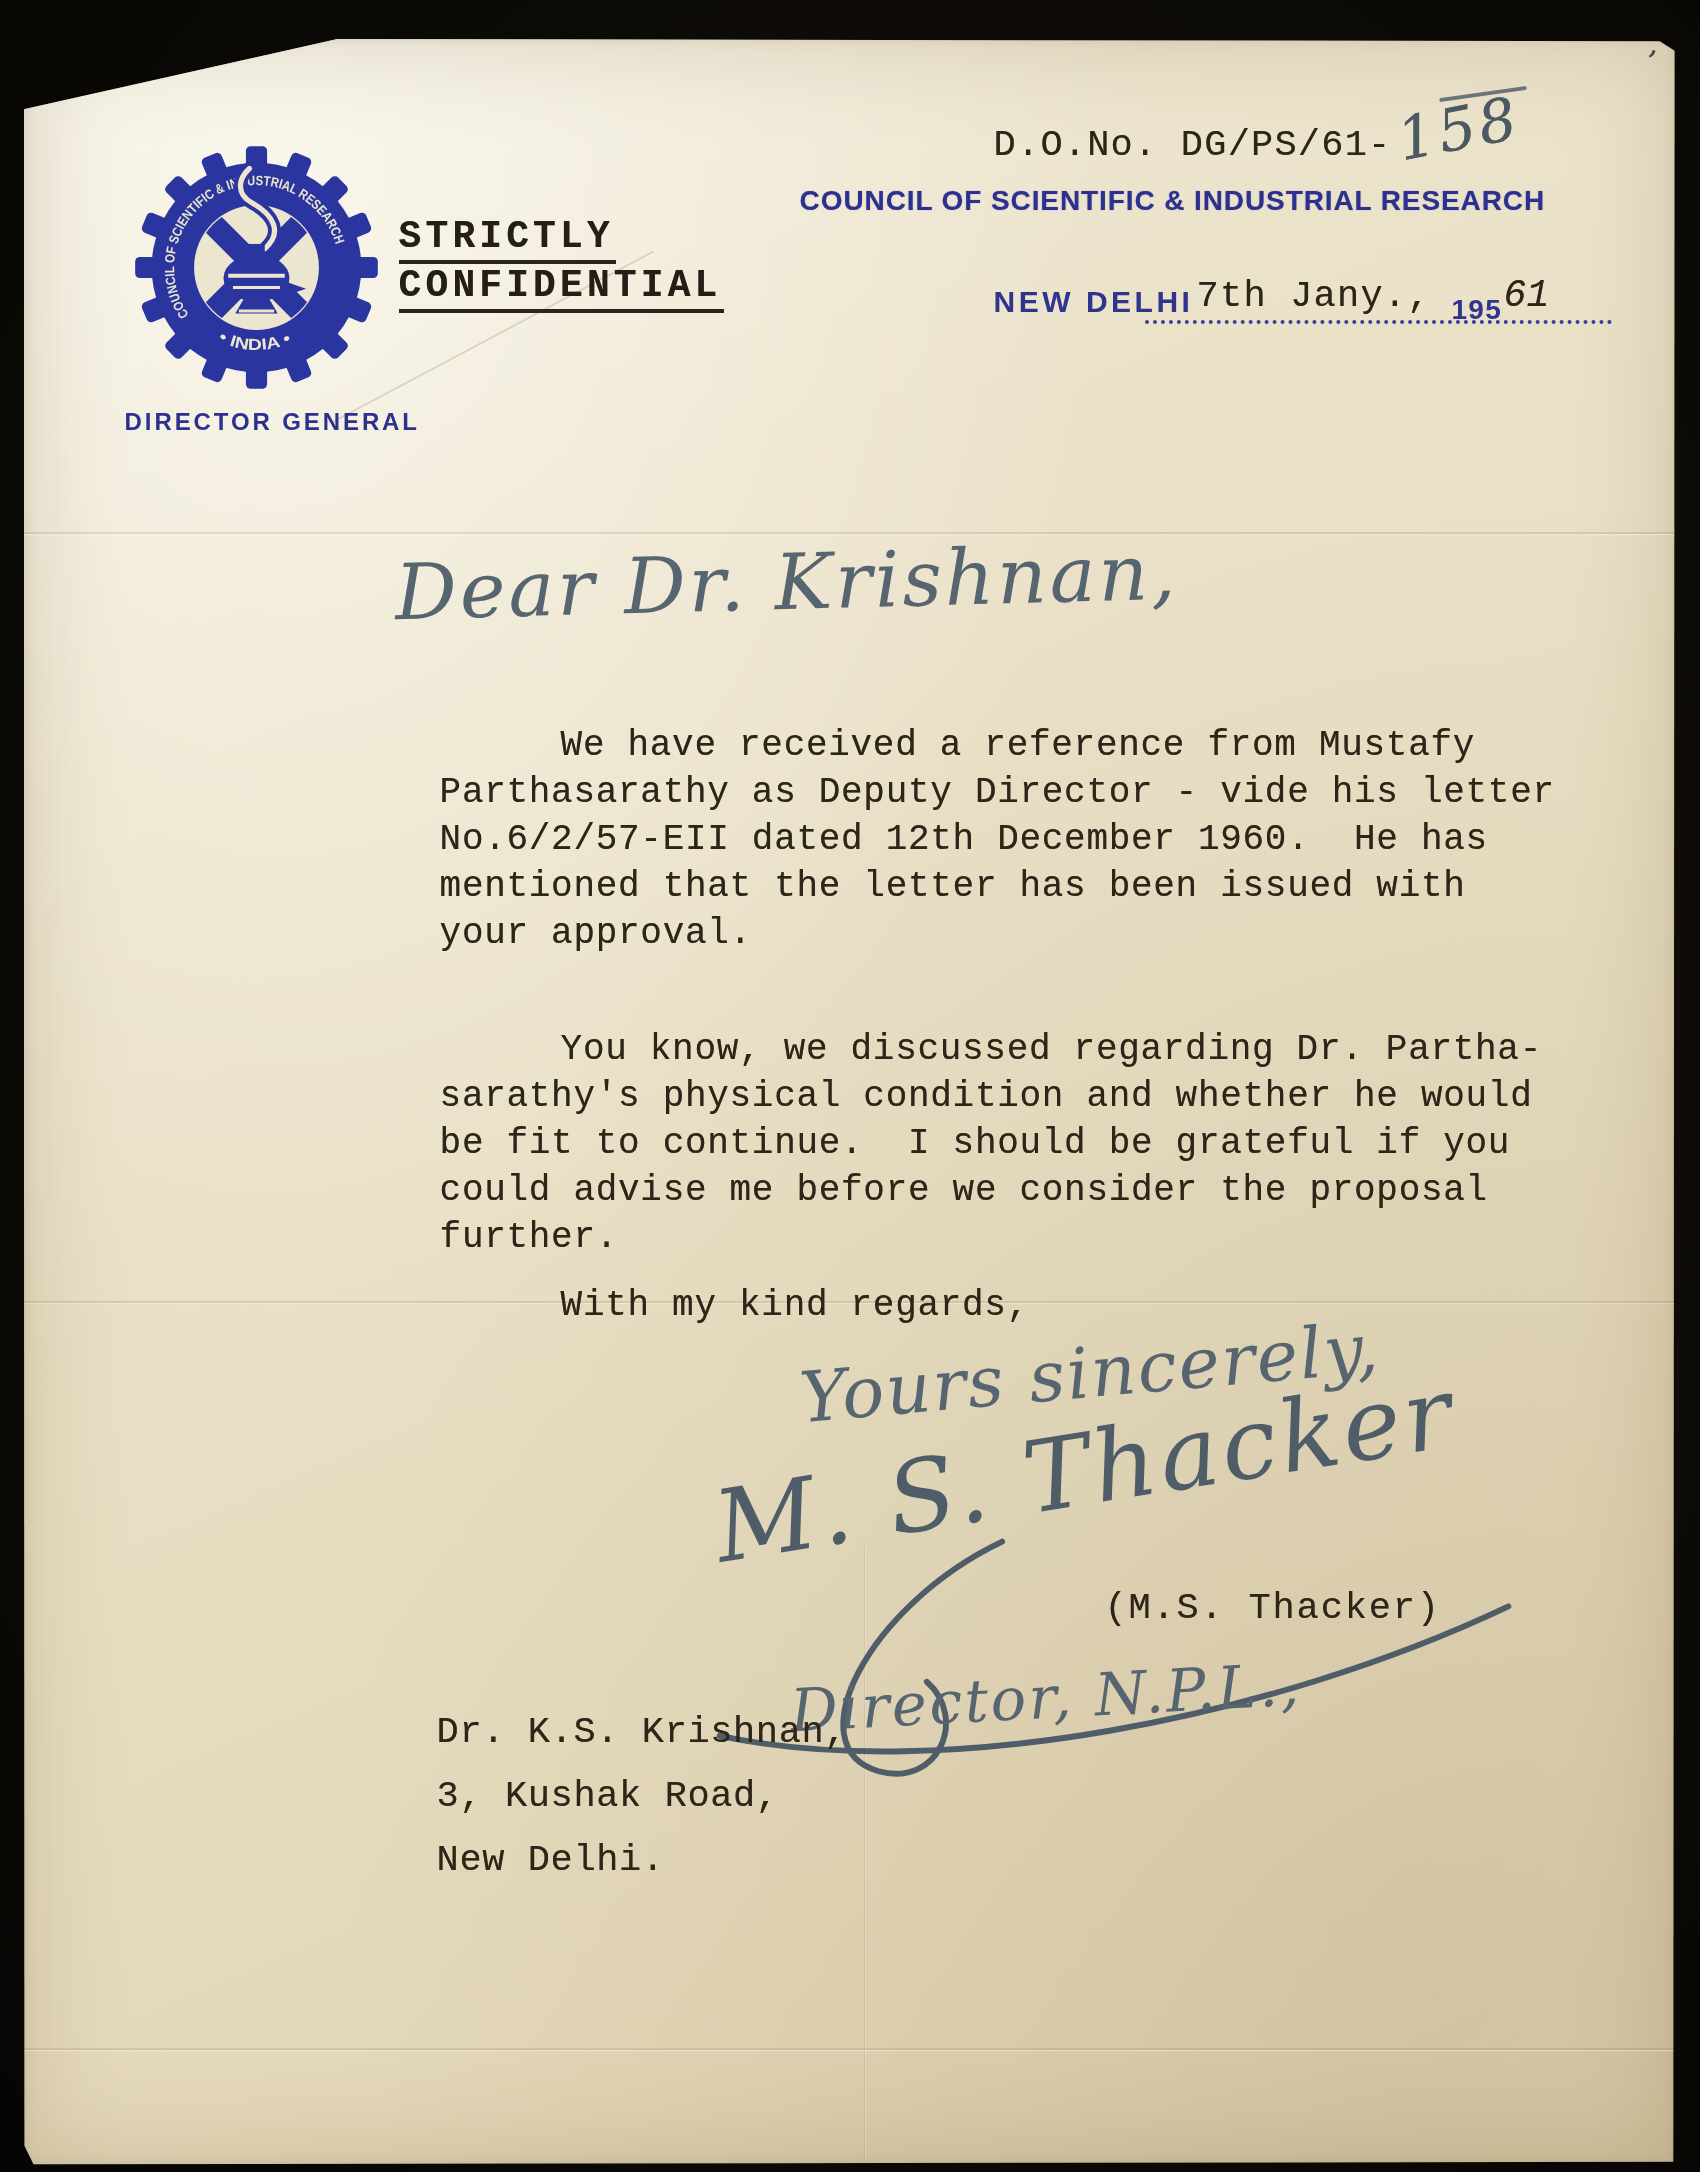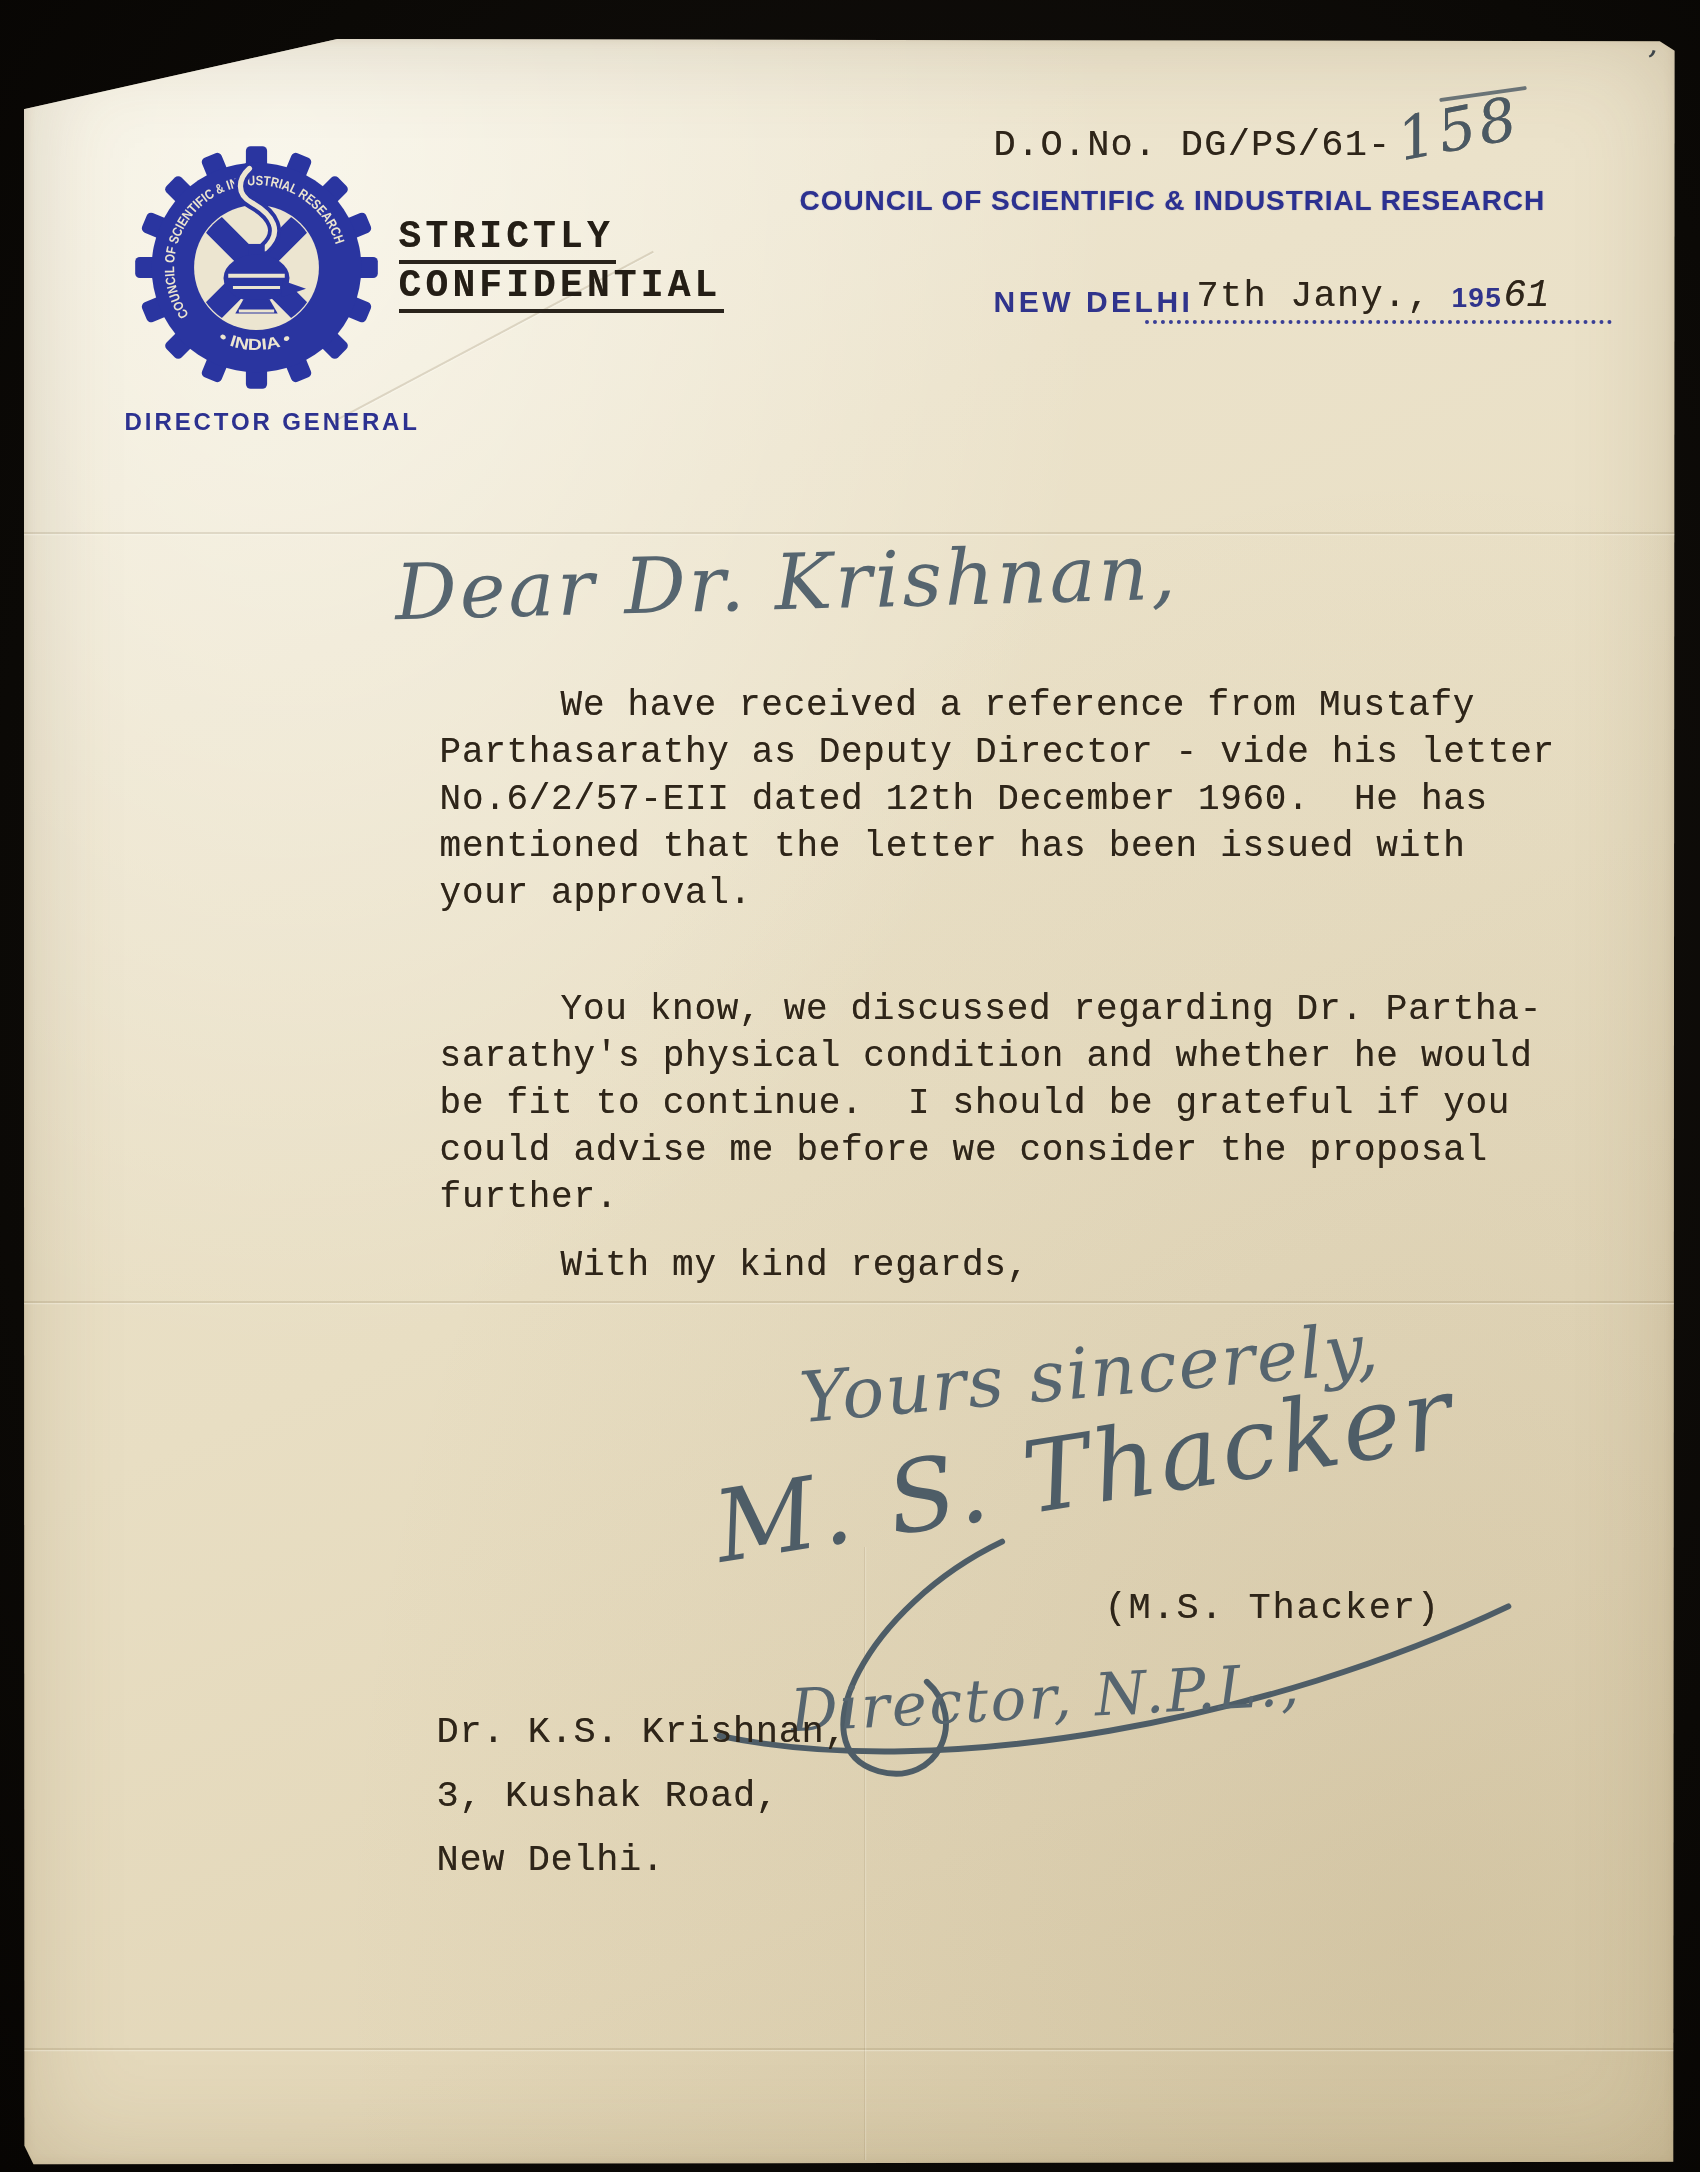--- a/index.html
+++ b/index.html
@@ -30,32 +30,32 @@
 
   #logo{position:absolute;left:110px;top:107px;}
   #office-title{position:absolute;left:101px;top:370px;font-size:24px;font-weight:bold;
            letter-spacing:2.9px;color:#2c3190;white-space:nowrap;}
 
   #place-name{position:absolute;left:970px;top:247px;font-size:30px;font-weight:bold;
            letter-spacing:3.5px;color:#30348c;white-space:nowrap;}
   #date-leader{position:absolute;left:1121px;top:238px;width:467px;height:44px;
            border-bottom:4.1px dotted #3a3f96;}
   #typed-date{position:absolute;left:1173px;top:237px;font-size:37px;letter-spacing:1.2px;white-space:nowrap;}
-  #year-printed{position:absolute;left:1428px;top:244px;font-size:28px;font-weight:bold;
+  #year-printed{position:absolute;left:1428px;top:256px;font-size:28px;font-weight:bold;
            letter-spacing:1.2px;color:#30348c;}
   #year-typed{position:absolute;left:1480px;top:236px;font-size:38px;font-style:italic;}
   #corner-mark{position:absolute;left:1621px;top:4.7px;font-size:32px;color:#3e454a;
            transform:rotate(14deg);font-family:"DejaVu Serif",serif;}
 
   #salutation{position:absolute;left:371px;top:500px;font-size:77px;letter-spacing:2.9px;
            transform:rotate(-1.5deg);white-space:nowrap;}
 
   .body-block{position:absolute;left:416px;font-size:36px;letter-spacing:0.7px;}
   .tline{height:47px;line-height:47px;white-space:pre;}
-  .indent{padding-left:121px;}
+  .indent{padding-left:121px;margin-top:40px;}
   #para1{top:644px;}
   #para2{top:948px;}
   #closing{top:1204px;}
 
   #signoff{position:absolute;left:775px;top:1294px;font-size:70px;letter-spacing:1.8px;
            transform:rotate(-5deg);white-space:nowrap;}
   #signature{position:absolute;left:687px;top:1374px;font-size:99px;letter-spacing:3.5px;
            color:#4e5d67;transform:rotate(-9deg);white-space:nowrap;}
   #sig-swoosh{position:absolute;left:648px;top:1486px;}
   #typed-name{position:absolute;left:1081px;top:1549px;font-size:37px;letter-spacing:1.8px;white-space:nowrap;text-align:center;}

